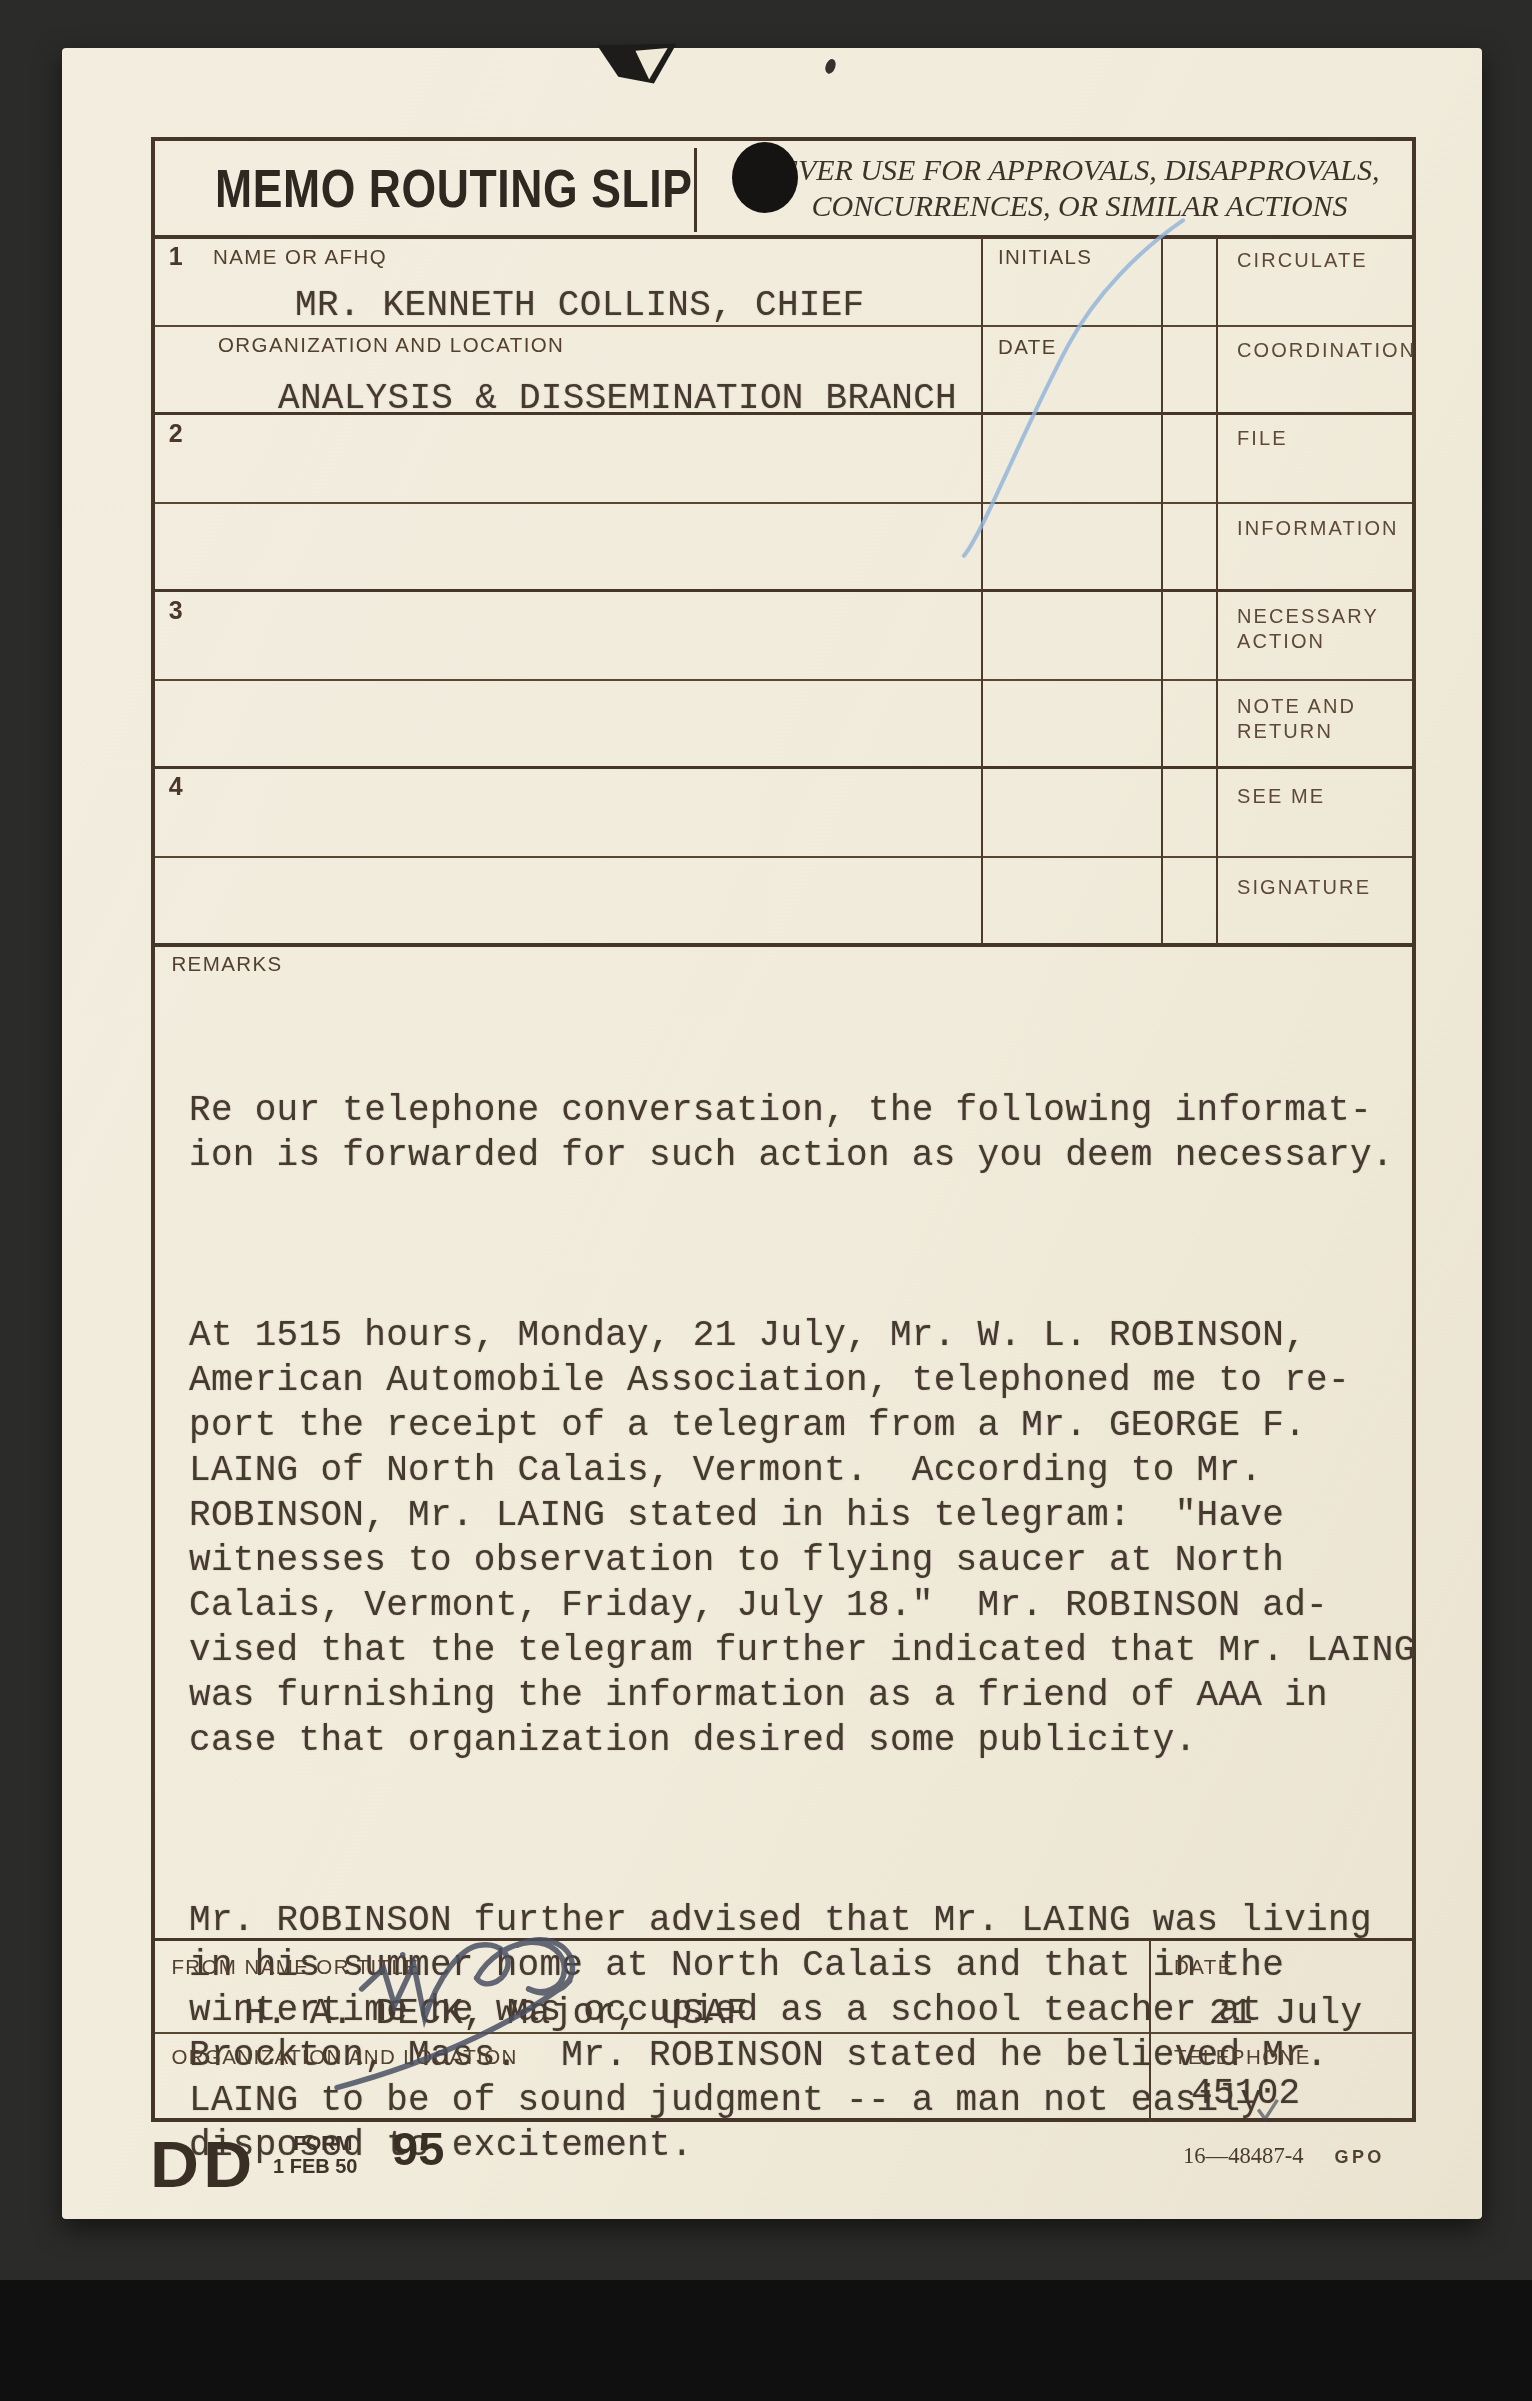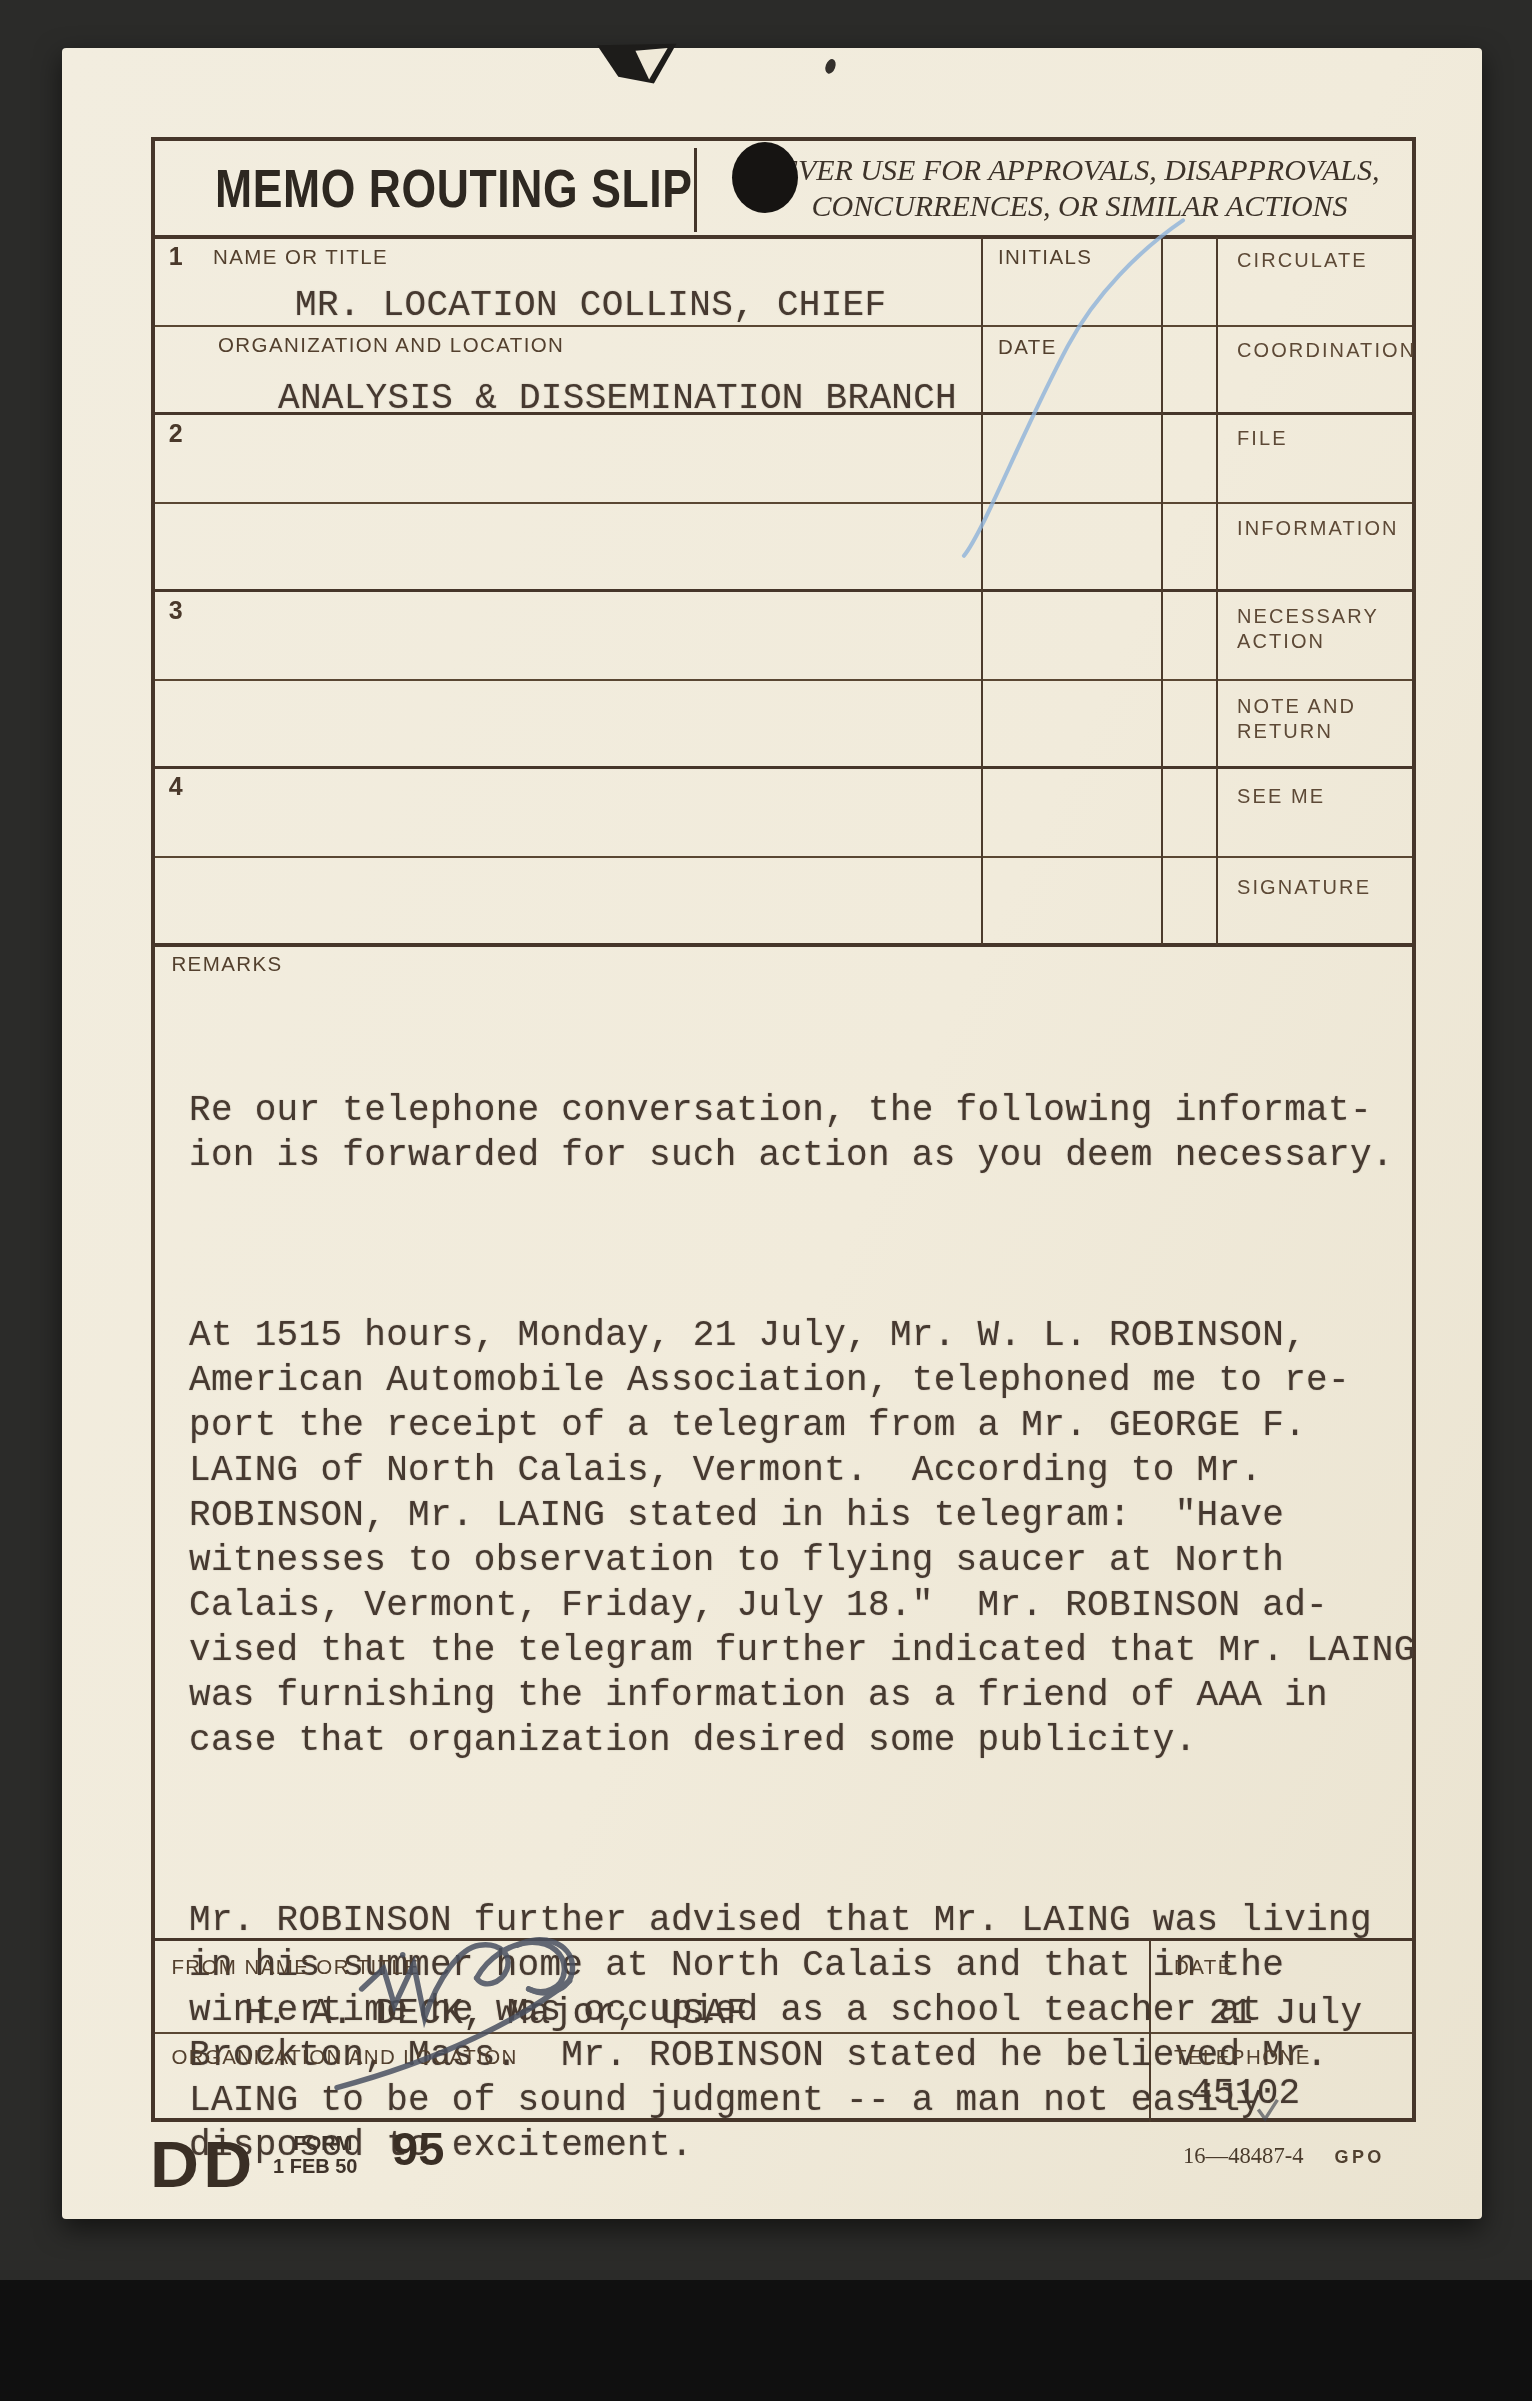--- a/index.html
+++ b/index.html
@@ -83,35 +83,35 @@
 
       <div class="vline" style="left:826px;top:96px;height:708px"></div>
       <div class="vline" style="left:1006px;top:96px;height:708px"></div>
       <div class="vline" style="left:1061px;top:96px;height:708px"></div>
 
       <div class="num" style="top:101px">1</div>
       <div class="num" style="top:278px">2</div>
       <div class="num" style="top:455px">3</div>
       <div class="num" style="top:631px">4</div>
 
-      <div class="lbl" style="left:58px;top:104px">NAME OR TITLE</div>
+      <div class="lbl" style="left:58px;top:104px">NAME OR AFHQ</div>
       <div class="lbl" style="left:63px;top:192px">ORGANIZATION AND LOCATION</div>
       <div class="lbl" style="left:843px;top:104px">INITIALS</div>
       <div class="lbl" style="left:843px;top:194px">DATE</div>
 
       <div class="action" style="top:107px">CIRCULATE</div>
       <div class="action" style="top:197px">COORDINATION</div>
       <div class="action" style="top:285px">FILE</div>
       <div class="action" style="top:375px">INFORMATION</div>
       <div class="action" style="top:463px">NECESSARY ACTION</div>
       <div class="action" style="top:553px">NOTE AND RETURN</div>
       <div class="action" style="top:643px">SEE ME</div>
       <div class="action" style="top:734px">SIGNATURE</div>
 
-      <div class="typed" style="left:140px;top:144px">MR. LOCATION COLLINS, CHIEF</div>
+      <div class="typed" style="left:140px;top:144px">MR. KENNETH COLLINS, CHIEF</div>
       <div class="typed" style="left:123px;top:237px">ANALYSIS &amp; DISSEMINATION BRANCH</div>
 
       <div class="lbl" style="left:16.4px;top:811px">REMARKS</div>
       <div class="typed remarks-text" style="left:22px;top:857px">
         <p>Re our telephone conversation, the following informat-
 ion is forwarded for such action as you deem necessary.</p>
         <p>At 1515 hours, Monday, 21 July, Mr. W. L. ROBINSON,
 American Automobile Association, telephoned me to re-
 port the receipt of a telegram from a Mr. GEORGE F.
 LAING of North Calais, Vermont.  According to Mr.

